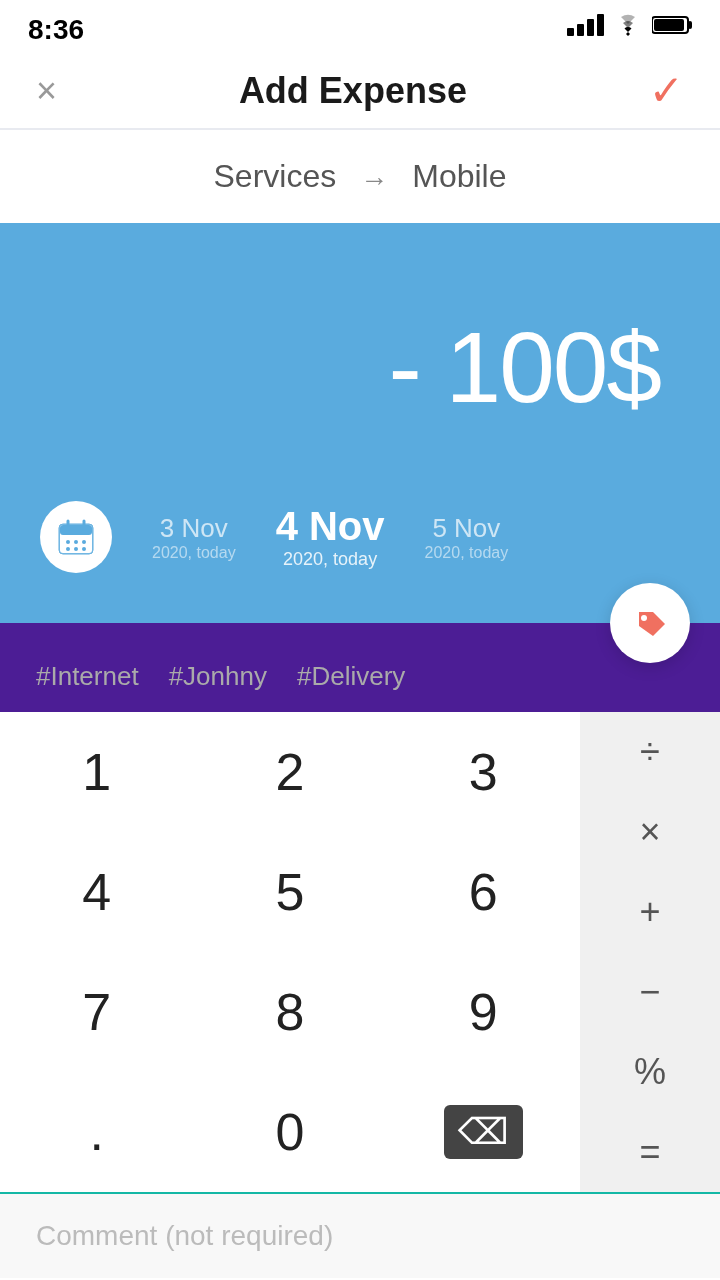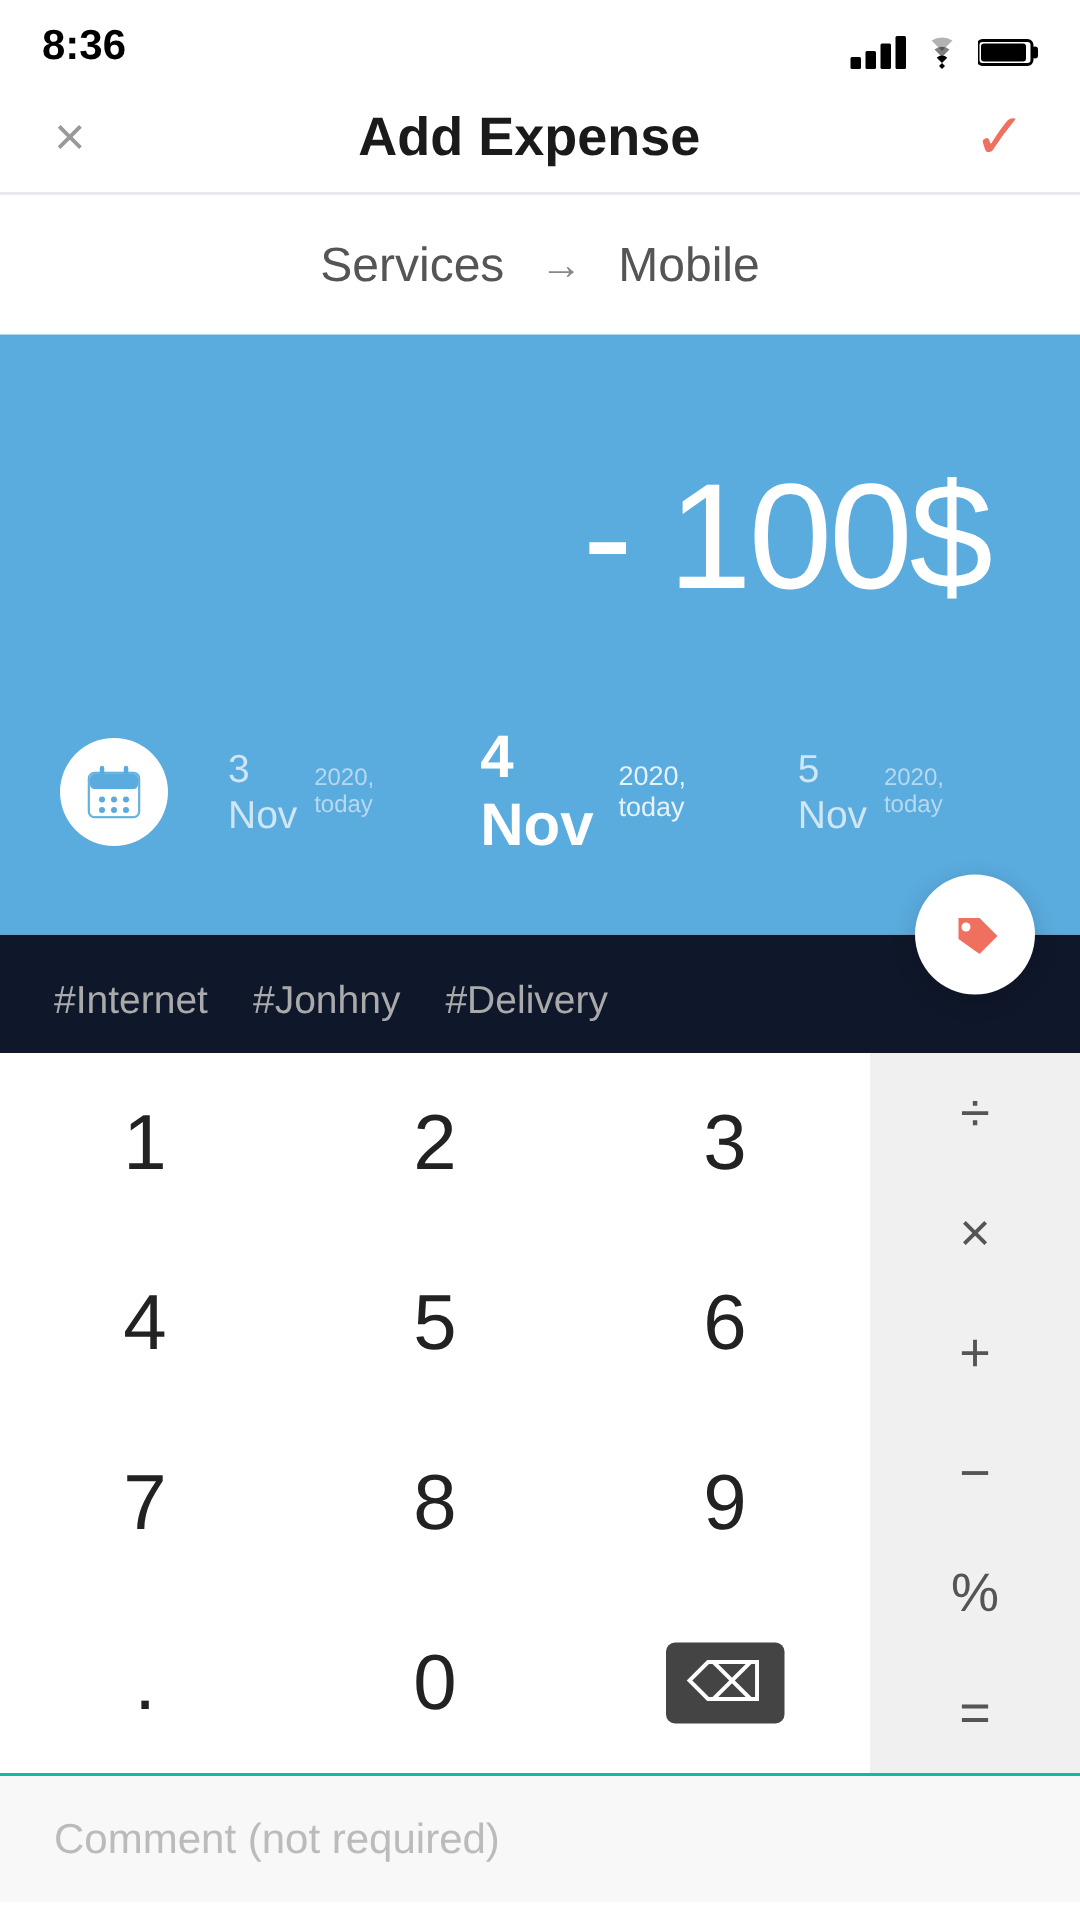--- a/index.html
+++ b/index.html
@@ -10,21 +10,21 @@
       min-height: 1280px;
       font-family: -apple-system, BlinkMacSystemFont, 'Helvetica Neue', Arial, sans-serif;
       background: #fff;
       overflow-x: hidden;
     }
 
     
     .status-bar {
       display: flex;
       justify-content: space-between;
-      align-items: flex-end;
+      align-items: flex-start;
       padding: 14px 28px 8px 28px;
       background: #fff;
     }
     .status-time {
       font-size: 28px;
       font-weight: 600;
       color: #000;
     }
     .status-icons {
       display: flex;
@@ -138,21 +138,21 @@
       display: flex;
       align-items: center;
       justify-content: center;
       margin-right: 20px;
       flex-shrink: 0;
     }
     .calendar-icon svg { width: 38px; height: 38px; }
 
     .date-item {
       display: flex;
-      flex-direction: row;
+      flex-direction: column;
       align-items: center;
       padding: 0 20px;
     }
     .date-item.active .date-day {
       font-size: 40px;
       font-weight: 700;
       color: #fff;
     }
     .date-item.active .date-sub {
       font-size: 18px;
@@ -183,23 +183,23 @@
       box-shadow: 0 4px 16px rgba(0,0,0,0.15);
       cursor: pointer;
       z-index: 10;
     }
     .tag-btn svg { width: 38px; height: 38px; }
 
     
     .tags-area {
       display: flex;
       align-items: center;
-      padding: 28px 36px 20px 36px;
+      padding: 38px 36px 20px 36px;
       gap: 30px;
-      background: #0f172a;
+      background: #4c1d95;
     }
     .tag-label {
       font-size: 26px;
       color: #aaa;
     }
 
     
     .keypad-wrapper {
       display: flex;
       background: #fff;

